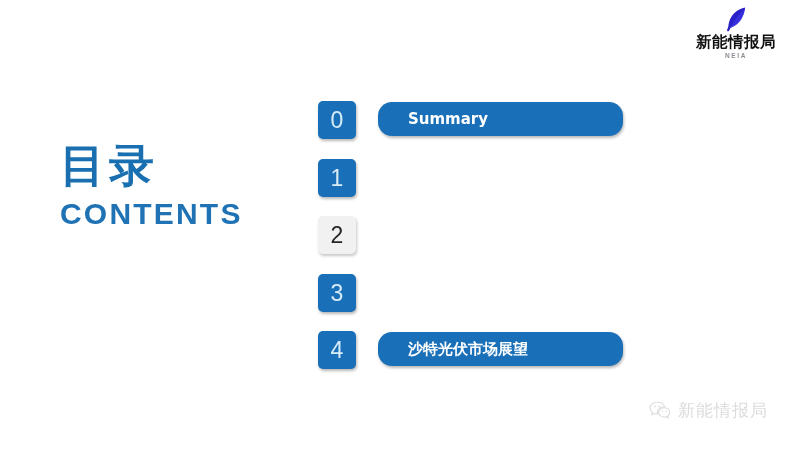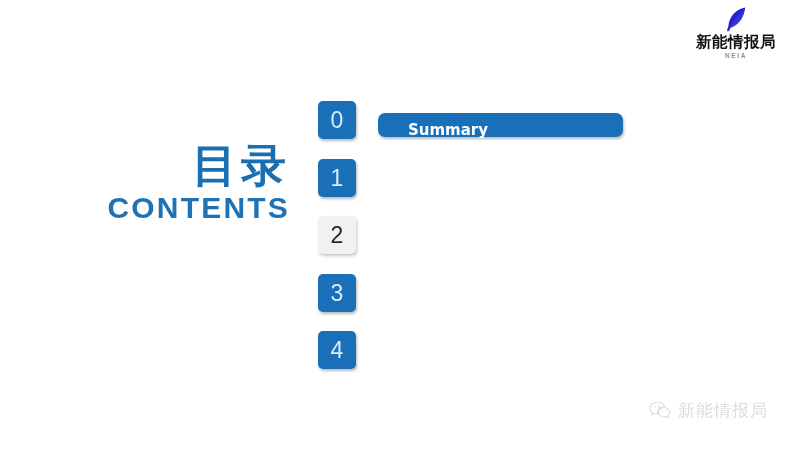--- a/index.html
+++ b/index.html
@@ -54,39 +54,39 @@
     letter-spacing: 1.6px;
     margin-top: 2px;
   }
 
   
   .title-block {
     position: absolute;
     left: 60px;
     top: 142px;
     width: 230px;
-    text-align: right;
+    text-align: left;
   }
   .title-cn {
     display: block;
     font-size: 45px;
     font-weight: bold;
     color: #1a6fb0;
     letter-spacing: 4px;
     line-height: 1.05;
     font-family: "DejaVu Sans", "Liberation Sans", sans-serif;
   }
   .title-en {
     display: block;
     font-size: 30px;
     font-weight: bold;
     color: #1f72b4;
     letter-spacing: 2.2px;
     line-height: 1.1;
-    margin-top: 2px;
+    margin-top: 8px;
   }
 
   
   .toc {
     position: absolute;
     left: 318px;
     top: 101px;
     width: 310px;
   }
   .toc-row {
@@ -108,24 +108,24 @@
     color: #d8ecf8;
     font-size: 23px;
     font-weight: normal;
     line-height: 38px;
     text-align: center;
     font-family: "Liberation Sans", sans-serif;
   }
   .toc-bar {
     position: absolute;
     left: 60px;
-    top: 12px;
+    top: 1px;
     width: 245px;
-    height: 24px;
-    border-radius: 7px;
+    height: 34px;
+    border-radius: 14px;
     background: #1a70b8;
     box-shadow: 1px 2px 3px rgba(0,0,0,0.28);
   }
   .toc-label {
     position: absolute;
     left: 30px;
     top: 0;
     height: 34px;
     line-height: 34px;
     color: #ffffff;
@@ -205,20 +205,23 @@
     <div class="toc-row active">
       <div class="toc-num">2</div>
     </div>
 
     <div class="toc-row">
       <div class="toc-num">3</div>
     </div>
 
     <div class="toc-row">
       <div class="toc-num">4</div>
+      <div class="toc-bar">
+        <div class="toc-label">沙特光伏市场展望</div>
+      </div>
     </div>
 
   </div>
 
   <div class="watermark">
     <span class="wm-icon">
       <svg width="22" height="19" viewBox="0 0 22 19" aria-hidden="true">
         <path d="M8.1 1.3 C4.2 1.3 1.0 3.9 1.0 7.1 C1.0 8.9 2.0 10.5 3.6 11.6 L2.9 13.8 L5.3 12.6 C6.2 12.9 7.1 13.0 8.1 13.0 C8.3 13.0 8.5 13.0 8.7 13.0 C8.5 12.5 8.4 11.9 8.4 11.4 C8.4 8.3 11.4 5.8 15.1 5.8 C15.3 5.8 15.5 5.8 15.7 5.8 C15.1 3.2 11.9 1.3 8.1 1.3 Z" fill="none" stroke="#dcdcdc" stroke-width="1.1"></path>
         <circle cx="5.9" cy="5.5" r="0.9" fill="#dcdcdc"></circle>
         <circle cx="10.2" cy="5.5" r="0.9" fill="#dcdcdc"></circle>

